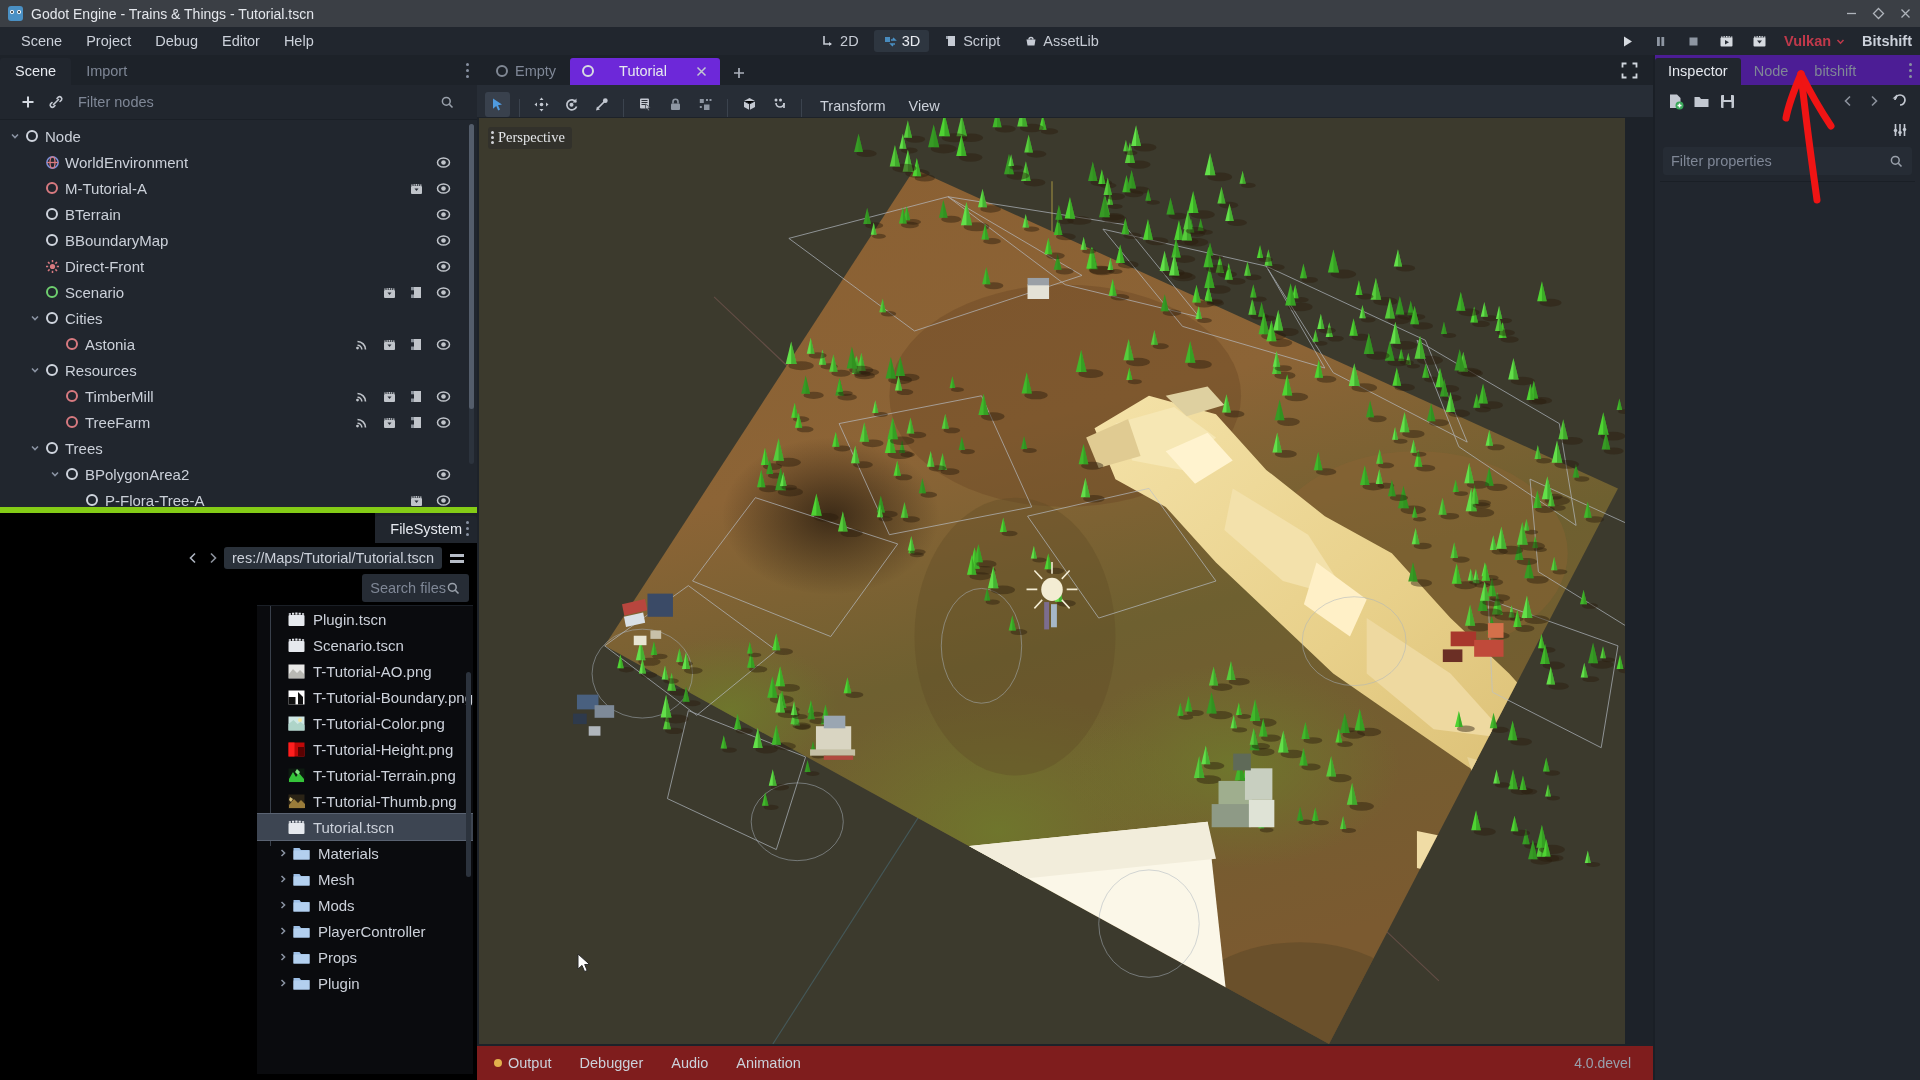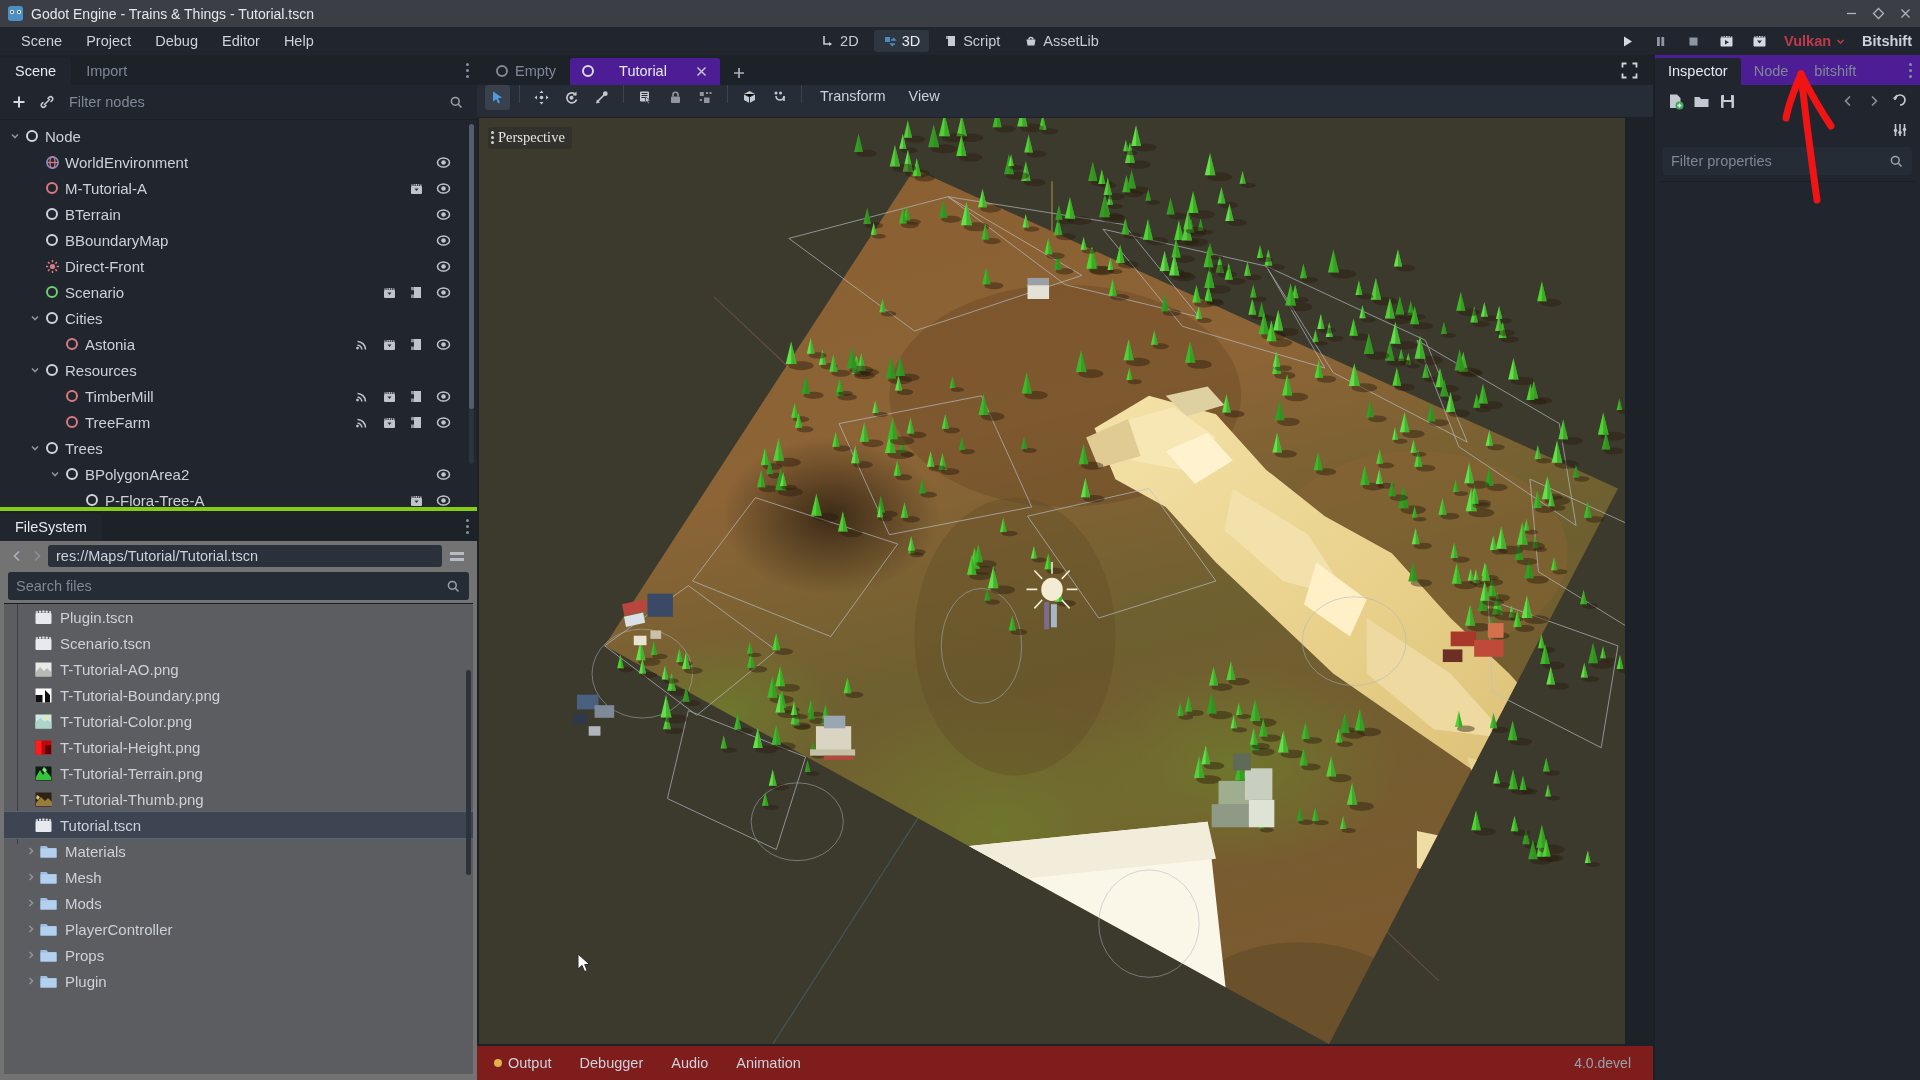--- a/index.html
+++ b/index.html
@@ -74,21 +74,21 @@
     background:transparent;border-radius:3px 3px 0 0;
   }
   .dock-tab.active{background:#21262e;color:#e6e9ef;}
   .dots{
     position:absolute;right:8px;top:8px;width:4px;height:15px;
     display:flex;flex-direction:column;justify-content:space-between;align-items:center;
   }
   .dots i{width:3px;height:3px;border-radius:50%;background:#8790a0;display:block;}
 
   
-  .scene-toolbar{height:34px;display:flex;align-items:center;gap:4px;padding:0 7px;background:#21262e;}
+  .scene-toolbar{height:34px;display:flex;align-items:center;gap:4px;padding:0 16px;background:#21262e;}
   .tb-icon{width:24px;height:24px;display:flex;align-items:center;justify-content:center;border-radius:3px;}
   .filter-box{
     flex:1;height:24px;display:flex;align-items:center;
     padding:0 6px;color:#7f8796;font-size:14.5px;position:relative;
   }
   .filter-box .ph{flex:1;}
 
   #scenetree{
     flex:0 0 388px;overflow:hidden;position:relative;background:#22283049;
     border-top:1px solid #1a1f26;
@@ -114,21 +114,21 @@
   .ring{width:12px;height:12px;border-radius:50%;border:2.4px solid #cfd4dd;}
   .ring.red{border-color:#d87a80;}
   .ring.green{border-color:#6fcf6f;}
 
   .tree-scrollbar{
     position:absolute;right:3px;top:4px;width:5px;height:340px;border-radius:3px;background:#2c333d;
   }
   .tree-scrollbar .thumb{position:absolute;top:0;width:5px;height:285px;border-radius:3px;background:#545d6b;}
 
   
-  #fsdock{flex:1;display:flex;flex-direction:column;background:#737373;border-top:4px solid #84cc16;}
+  #fsdock{flex:1;display:flex;flex-direction:column;background:#000000;border-top:6px solid #84cc16;align-items:flex-end;}
   .path-row{height:30px;display:flex;align-items:center;gap:3px;padding:0 8px;}
   .navbtn{width:17px;height:24px;display:flex;align-items:center;justify-content:center;color:#aeb5c0;font-size:15px;}
   .path-field{
     flex:1;height:22px;background:#2a313a;border-radius:3px;display:flex;align-items:center;
     padding:0 8px;font-size:14.5px;color:#ccd1da;
   }
   .listmode{width:24px;height:24px;display:flex;flex-direction:column;align-items:center;justify-content:center;gap:3px;}
   .listmode i{display:block;width:14px;height:3px;background:#b7bdc7;}
 
   .search-row{height:28px;margin:1px 8px 3px;background:#262c35;border-radius:3px;
@@ -146,26 +146,26 @@
   
   .guide{position:absolute;left:13px;top:0;bottom:0;width:1px;background:#39404b;}
 
   
   #centercol{flex:1;display:flex;flex-direction:column;background:#1d2229;}
   .vp-tabs{height:30px;display:flex;align-items:flex-end;gap:2px;padding-left:7px;background:#1d2229;position:relative;}
   .vp-tab{
     display:flex;align-items:center;gap:7px;padding:5px 12px 6px;font-size:14.5px;
     color:#7f8796;border-radius:3px 3px 0 0;
   }
-  .vp-tab.active{background:#4c1d95;color:#e6e9ef;gap:25px;}
+  .vp-tab.active{background:#6d28d9;color:#e6e9ef;gap:25px;}
   .vp-tab .x{font-size:14px;color:#aab0bb;margin-left:3px;}
   .vp-plus{padding:4px 9px;font-size:18px;color:#aab0bb;line-height:1;}
   .vp-expand{position:absolute;right:14px;top:6px;width:19px;height:19px;}
 
-  .vp-toolbar{height:32px;background:#272d36;display:flex;align-items:flex-start;gap:5px;padding:0 8px;}
+  .vp-toolbar{height:32px;background:#272d36;display:flex;align-items:flex-end;gap:5px;padding:0 8px;}
   .vsep{width:1px;height:18px;background:#3b434e;margin:0 4px;}
   .vicon{width:25px;height:25px;display:flex;align-items:center;justify-content:center;border-radius:3px;}
   .vicon.sel{background:#39414d;}
   .vmenu{padding:3px 9px;font-size:14.5px;color:#ccd1da;border-radius:3px;}
 
   #viewport{
     flex:1;margin:1px 28px 2px 2px;position:relative;overflow:hidden;
     background:#3c3a2d;
   }
   #persp-label{

